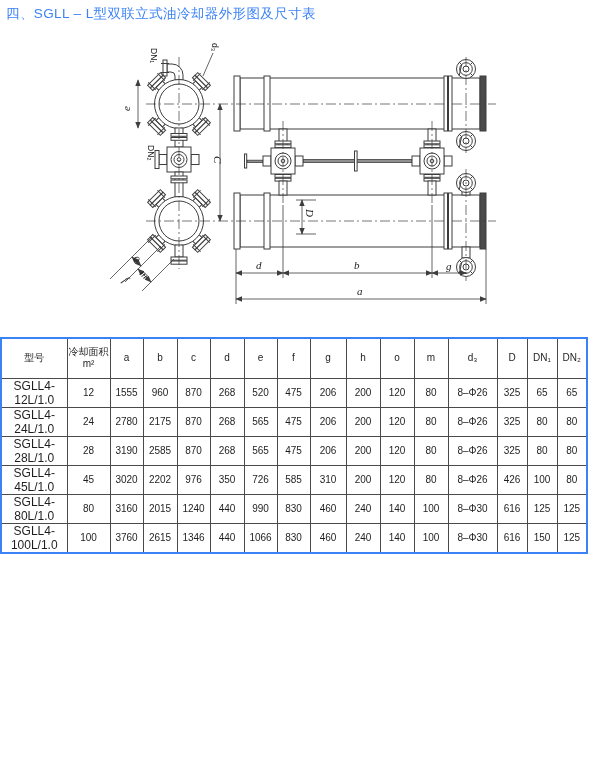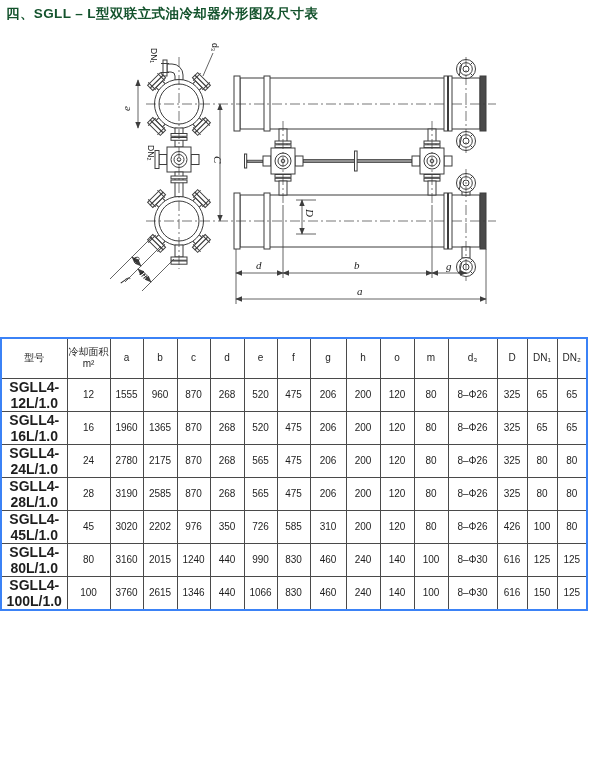--- a/index.html
+++ b/index.html
@@ -2,22 +2,22 @@
 <html><head>
 <meta charset="utf-8">
 <style>
   html,body{margin:0;padding:0;background:#e8e8e8;}
   .page{
     position:relative;width:600px;height:757px;background:#ffffff;
     font-family:"Liberation Sans","DejaVu Sans",sans-serif;color:#1e1e1e;
     overflow:hidden;margin:0 auto;
   }
   .title{
-    position:absolute;top:5px;left:6px;font-size:13.5px;font-weight:bold;
-    color:#14532d;letter-spacing:0.4px;
+    position:absolute;top:5px;left:6px;font-size:13.5px;font-weight:normal;
+    color:#3b82f6;letter-spacing:0.4px;
   }
   .drawing{position:absolute;top:33px;left:0;width:600px;height:302px;}
   
   .ln{stroke:#3d3d3d;stroke-width:1;fill:none;}
   .fw{fill:#ffffff;stroke:#3d3d3d;stroke-width:1;}
   .fd{fill:#4a4a4a;stroke:#3d3d3d;stroke-width:1;}
   .fr{fill:#909090;stroke:#3d3d3d;stroke-width:0.8;}
   .cl{stroke:#3d3d3d;stroke-width:0.7;stroke-dasharray:10 3 2 3;fill:none;}
   .dim{stroke:#3d3d3d;stroke-width:0.8;fill:none;}
   .lbl{font:italic 11px "Liberation Serif","DejaVu Serif",serif;fill:#222;}
@@ -29,21 +29,21 @@
     border:2px solid #3b82f6;
   }
   .dim-table th,.dim-table td{
     border:1px solid #4a4a4a;text-align:center;vertical-align:middle;
     padding:0;font-weight:normal;color:#1e1e1e;overflow:hidden;
   }
   .dim-table thead tr{height:40px;}
   .dim-table tbody tr{height:28.3px;}
   .dim-table th{font-size:10px;white-space:pre-line;line-height:1.25;}
   .dim-table td{font-size:10px;}
-  .dim-table td:first-child{font-size:14px;font-weight:bold;}
+  .dim-table td:first-child{font-size:12px;}
 </style>
 </head>
 <body>
 
 <div class="page">
 
   <div class="title">四、SGLL – L型双联立式油冷却器外形图及尺寸表</div>
 
   <svg class="drawing" viewBox="0 0 600 302" xmlns="http://www.w3.org/2000/svg">
     <defs>
@@ -274,38 +274,20 @@
           <td>206</td>
           <td>200</td>
           <td>120</td>
           <td>80</td>
           <td>8–Φ26</td>
           <td>325</td>
           <td>65</td>
           <td>65</td>
         </tr>
         <tr>
-          <td>SGLL4-16L/1.0</td>
-          <td>16</td>
-          <td>1960</td>
-          <td>1365</td>
-          <td>870</td>
-          <td>268</td>
-          <td>520</td>
-          <td>475</td>
-          <td>206</td>
-          <td>200</td>
-          <td>120</td>
-          <td>80</td>
-          <td>8–Φ26</td>
-          <td>325</td>
-          <td>65</td>
-          <td>65</td>
-        </tr>
-        <tr>
           <td>SGLL4-24L/1.0</td>
           <td>24</td>
           <td>2780</td>
           <td>2175</td>
           <td>870</td>
           <td>268</td>
           <td>565</td>
           <td>475</td>
           <td>206</td>
           <td>200</td>

